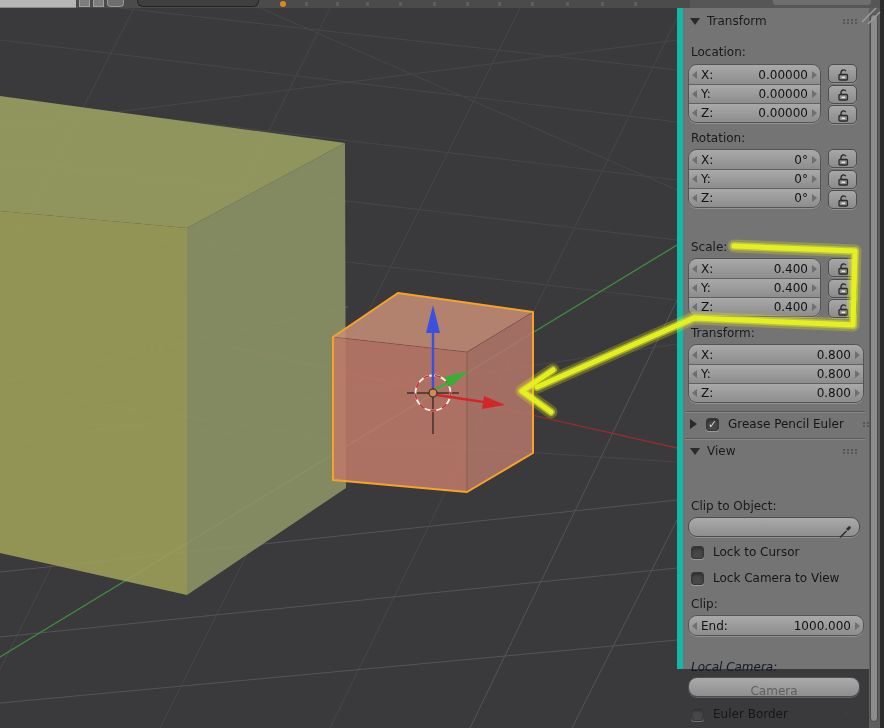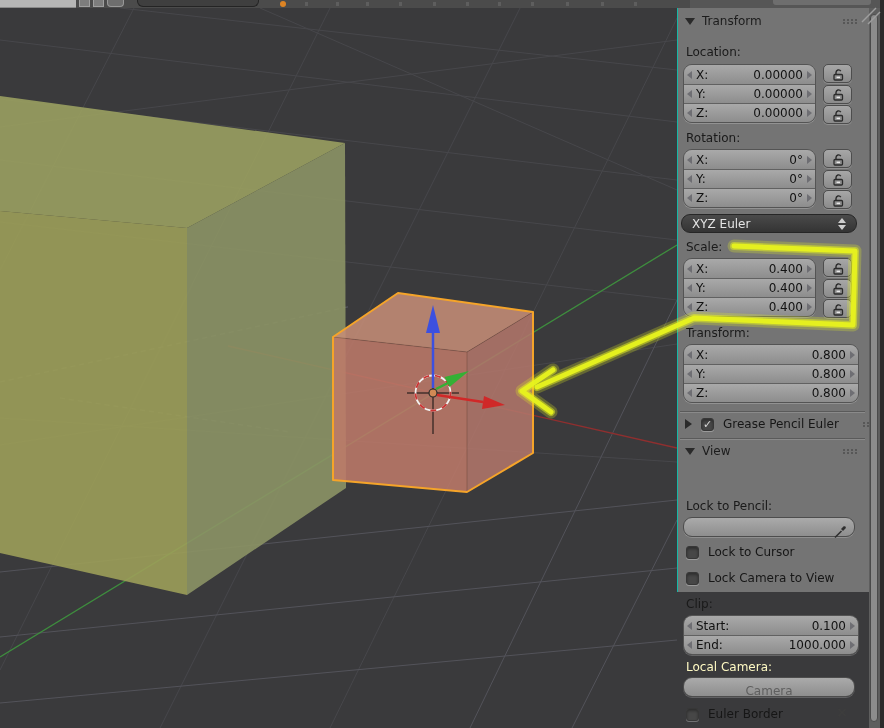--- a/index.html
+++ b/index.html
@@ -13,29 +13,29 @@
   #topbar .rr{left:107px;width:17px;height:7px;background:#6e6e6e;border:1px solid #989898;border-top:none;border-radius:0 0 4px 4px;box-sizing:border-box;}
   #topbar .wide{left:137px;width:122px;height:7px;background:#3f3f3f;border:1px solid #242424;border-top:none;border-radius:0 0 6px 6px;box-sizing:border-box;}
   #topbar .dot{left:280px;top:1px;width:6px;height:6px;border-radius:50%;background:#dd8424;}
   #topbar .dash{top:2px;width:3px;height:4px;background:#5e5e5e;}
   #topbar .rseg{left:690px;width:194px;height:8px;background:#565656;}
   #topbar .rlight{left:773px;width:98px;height:5px;background:#6e6e6e;border-radius:0 0 3px 3px;}
   #topline{position:absolute;left:0;top:8px;width:884px;height:1px;background:#262626;}
   
   #viewport{position:absolute;left:0;top:8px;}
   
-  #panel{position:absolute;left:677px;top:8px;width:192px;height:584px;background:#747474;border-left:1px solid #14b8a6;box-sizing:border-box;}
+  #panel{position:absolute;left:677px;top:8px;width:192px;height:661px;background:#747474;border-left:6px solid #14b8a6;box-sizing:border-box;}
   .phead{position:absolute;left:7px;display:flex;align-items:center;gap:7px;font-size:12px;color:#1c1c1c;}
   .tri-down{width:0;height:0;border-left:5px solid transparent;border-right:5px solid transparent;border-top:7px solid #2a2a2a;}
   .tri-right{width:0;height:0;border-top:5px solid transparent;border-bottom:5px solid transparent;border-left:7px solid #2a2a2a;}
   .grip{position:absolute;width:2px;height:2px;background:#575757;
         box-shadow:4px 0 0 #575757,8px 0 0 #575757,12px 0 0 #575757,
                    0 3px 0 #575757,4px 3px 0 #575757,8px 3px 0 #575757,12px 3px 0 #575757;}
   .plabel{position:absolute;left:8px;font-size:12px;color:#1a1a1a;}
-  .plabel.dim{color:#fef9c3;}
+  .plabel.dim{color:#0f172a;font-style:italic;}
   .fgroup{position:absolute;left:5px;width:131px;border:1px solid #545454;border-radius:9px;overflow:hidden;box-shadow:0 1px 0 rgba(255,255,255,.22);}
   .fgroup.wide{width:174px;}
   .field{position:relative;height:19px;display:flex;align-items:center;background:linear-gradient(#a9a9a9,#8d8d8d);padding:0 12px;font-size:12px;color:#121212;box-sizing:border-box;}
   .field+.field{border-top:1px solid #616161;}
   .field .lbl{margin-right:auto;}
   .field .val{margin-left:auto;}
   .arrL,.arrR{position:absolute;top:50%;margin-top:-4px;width:0;height:0;opacity:.75;}
   .arrL{left:3px;border-top:4px solid transparent;border-bottom:4px solid transparent;border-right:5px solid #5f5f66;}
   .arrR{right:3px;border-top:4px solid transparent;border-bottom:4px solid transparent;border-left:5px solid #5f5f66;}
   .lockcol{position:absolute;left:145px;width:29px;}
@@ -251,27 +251,20 @@
         </div>
       <div class="lock" style="top:41px">
           <svg width="16" height="16">
             <path d="M6,8.5 v-2 a2.6,2.6 0 0 1 4.8,-1.4" fill="none" stroke="#2b2b2b" stroke-width="1.4"></path>
             <rect x="4" y="8.5" width="8.5" height="5.5" rx="1" fill="#8d8d8d" stroke="#2b2b2b" stroke-width="1.3"></rect>
             <rect x="6.6" y="10.6" width="3.4" height="1.5" fill="#e8e8e8"></rect>
           </svg>
         </div>
     </div>
 
-    <div class="dd" style="top:206px">
-      <span>XYZ Euler</span>
-      <span class="ddarrows">
-          <span class="up"></span>
-          <span class="dn"></span>
-        </span>
-    </div>
 
     <div class="plabel" style="top:232px">Scale:</div>
     <div class="fgroup" style="top:250px">
       <div class="field">
           <span class="arrL"></span>
           <span class="lbl">X:</span>
           <span class="val">0.400</span>
           <span class="arrR"></span>
         </div>
       <div class="field">
@@ -344,21 +337,21 @@
     <span class="grip" style="top:414px;right:4px"></span>
     <div class="sep" style="top:430px"></div>
 
     <div class="phead" style="top:436px">
       <span class="tri-down"></span>
       <span>View</span>
     </div>
     <span class="grip" style="top:441px;right:24px"></span>
 
 
-    <div class="plabel" style="top:491px">Lock to Pencil:</div>
+    <div class="plabel" style="top:491px">Clip to Object:</div>
     <div class="objfield" style="top:509px">
       <svg width="14" height="14">
           <polygon points="2,5 7,2.2 12,5 7,7.8" fill="#f2b06a" stroke="#6a451e" stroke-width=".6"></polygon>
           <polygon points="2,5 7,7.8 7,13 2,10.2" fill="#d88a3a" stroke="#6a451e" stroke-width=".6"></polygon>
           <polygon points="12,5 7,7.8 7,13 12,10.2" fill="#c27020" stroke="#6a451e" stroke-width=".6"></polygon>
         </svg>
       <span class="dropicon"><svg width="16" height="16">
             <path d="M3,13.5 L9.5,7" stroke="#2f2f2f" stroke-width="1.6" fill="none"></path>
             <path d="M9,5 L11,7 L13.7,4.3 A1.5,1.5 0 0 0 11.7,2.3 Z" fill="#2f2f2f"></path>
           </svg></span>
@@ -370,26 +363,20 @@
     </div>
     <div class="chkrow" style="top:563px">
       <span class="chk"></span>
       <span>Lock Camera to View</span>
     </div>
 
     <div class="plabel" style="top:589px">Clip:</div>
     <div class="fgroup wide" style="top:607px">
       <div class="field">
           <span class="arrL"></span>
-          <span class="lbl">Start:</span>
-          <span class="val">0.100</span>
-          <span class="arrR"></span>
-        </div>
-      <div class="field">
-          <span class="arrL"></span>
           <span class="lbl">End:</span>
           <span class="val">1000.000</span>
           <span class="arrR"></span>
         </div>
     </div>
 
     <div class="plabel dim" style="top:652px">Local Camera:</div>
     <div class="objfield dimmed" style="top:669px">
       <svg width="14" height="14" opacity="0.55">
           <polygon points="2,5 7,2.2 12,5 7,7.8" fill="#f2b06a" stroke="#6a451e" stroke-width=".6"></polygon>

